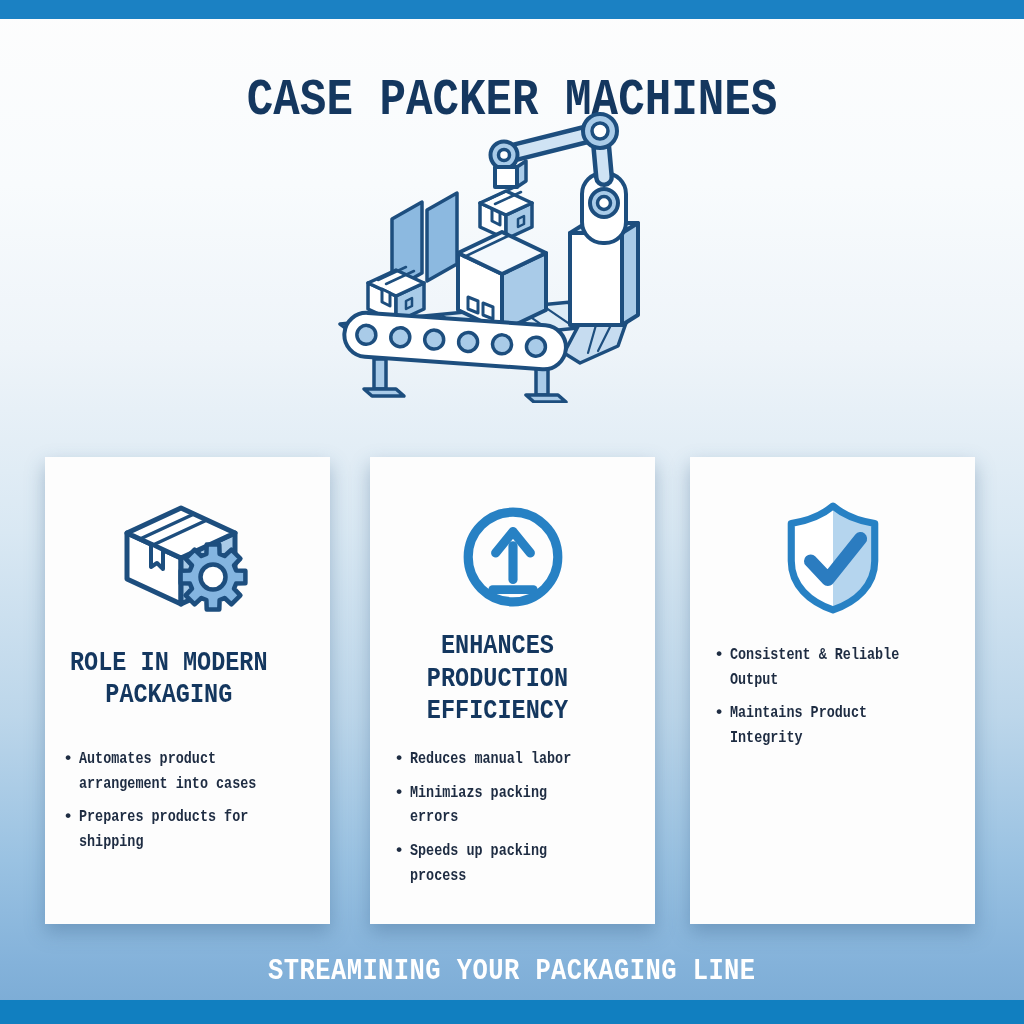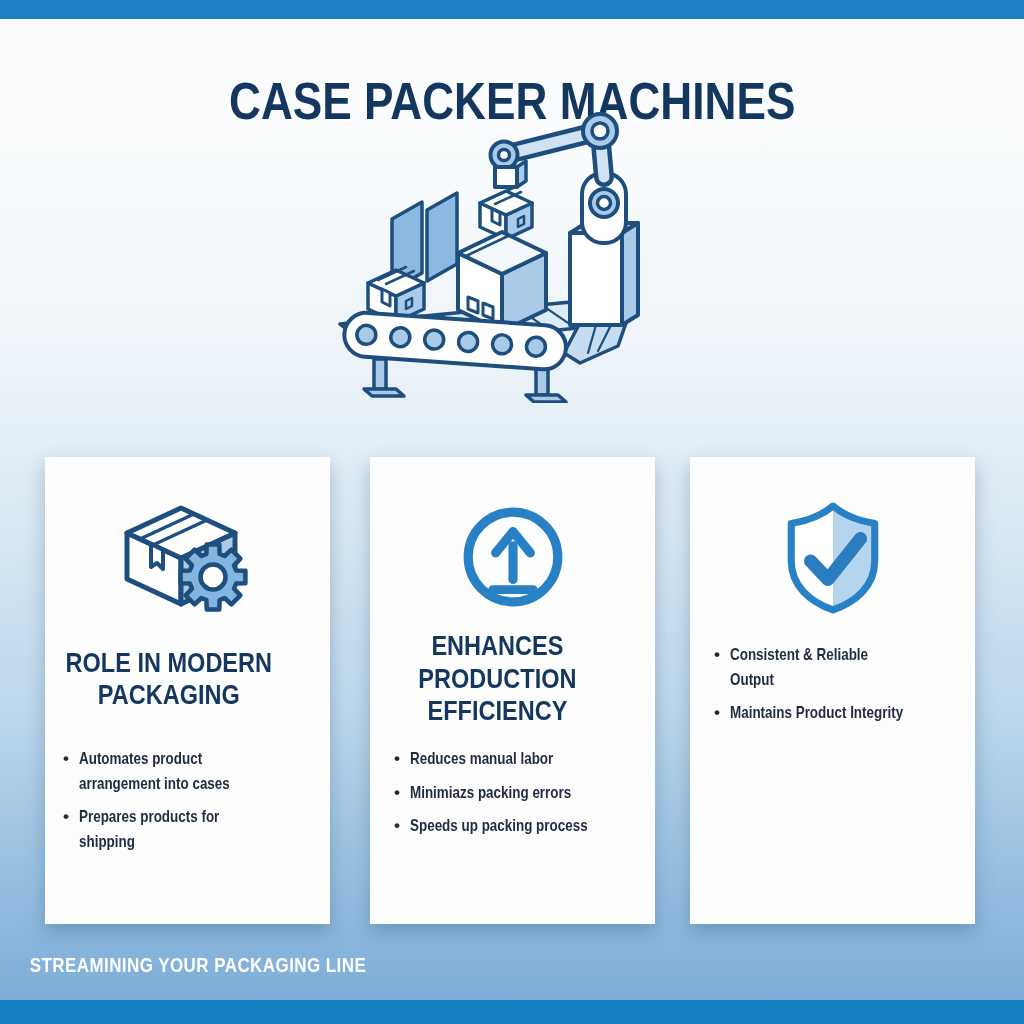--- a/index.html
+++ b/index.html
@@ -1,18 +1,18 @@
 <!DOCTYPE html>
 <html><head>
 <meta charset="utf-8">
 <style>
   html,body{margin:0;padding:0;background:#555;}
   .page{
     position:relative;width:1024px;height:1024px;overflow:hidden;
-    font-family:Liberation Sans, sans-serif;
+    font-family:Liberation Mono, monospace;
     background:linear-gradient(180deg,#fdfdfd 0%,#f8fbfd 18%,#eef4f9 34%,#d9e8f3 52%,#bcd6ea 70%,#9ac2e2 84%,#84b2da 94%,#79aad4 100%);
   }
   .top-bar{position:absolute;top:0;left:0;width:100%;height:19px;background:#1b81c3;}
   .bottom-bar{position:absolute;bottom:0;left:0;width:100%;height:24px;background:#117fc0;}
   .title{
     position:absolute;top:36px;left:0;width:100%;text-align:center;
     font-size:52px;font-weight:bold;color:#14375f;white-space:nowrap;
   }
   .condense{display:inline-block;transform:scaleX(0.85);transform-origin:50% 50%;}
   .machine{position:absolute;left:330px;top:103px;}
@@ -27,22 +27,22 @@
     height:104px;display:flex;align-items:center;justify-content:center;
     text-align:center;font-size:28px;font-weight:bold;color:#14375f;line-height:1.16;
   }
   .card-title .h-inner{display:block;width:124%;margin-left:-12%;transform:scaleX(0.84);}
   .bullets{list-style:none;margin:16px 0 0 0;padding:0 0 0 6px;}
   .bullets li{display:flex;align-items:flex-start;margin-bottom:9px;
     font-size:17px;font-weight:bold;color:#1e2c42;line-height:1.45;}
   .bullets .dot{flex:0 0 16px;color:#1e2c42;font-size:17px;}
   .bullets .b-text{display:inline-block;width:128%;transform:scaleX(0.79);transform-origin:0 50%;}
   .footer-text{
-    position:absolute;top:954px;left:0;width:100%;
-    font-size:20px;font-weight:bold;color:#ffffff;white-space:nowrap;letter-spacing:0.5px;
+    position:absolute;top:954px;left:0;width:100%;text-align:center;
+    font-size:30px;font-weight:bold;color:#ffffff;white-space:nowrap;letter-spacing:0.5px;
   }
 </style>
 </head>
 <body>
 
 <div class="page">
   <div class="top-bar"></div>
 
   <h1 class="title">
     <span class="condense">CASE PACKER MACHINES</span>

